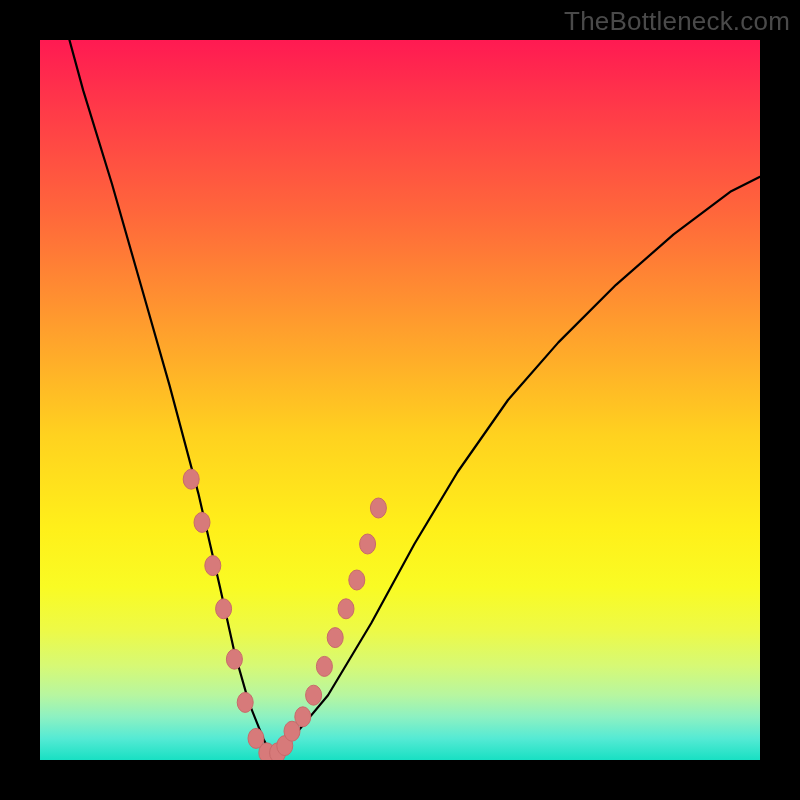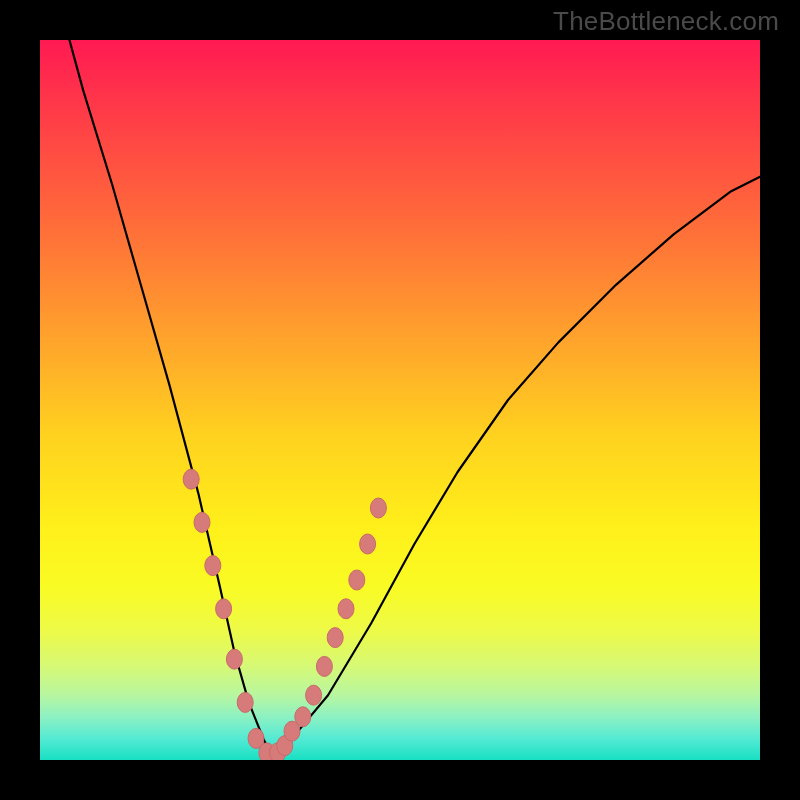--- a/index.html
+++ b/index.html
@@ -6,21 +6,21 @@
   html, body { width: 800px; height: 800px; overflow: hidden; background: #000; }
   .stage {
     position: relative;
     width: 800px;
     height: 800px;
     background: #000;
   }
   .watermark {
     position: absolute;
     top: 6px;
-    right: 21px;
+    right: 10px;
     font-family: Arial, Helvetica, sans-serif;
     font-size: 26px;
     color: #4a4a4a;
     letter-spacing: 0.2px;
     z-index: 20;
   }
   .plot {
     position: absolute;
     left: 40px;
     top: 40px;

